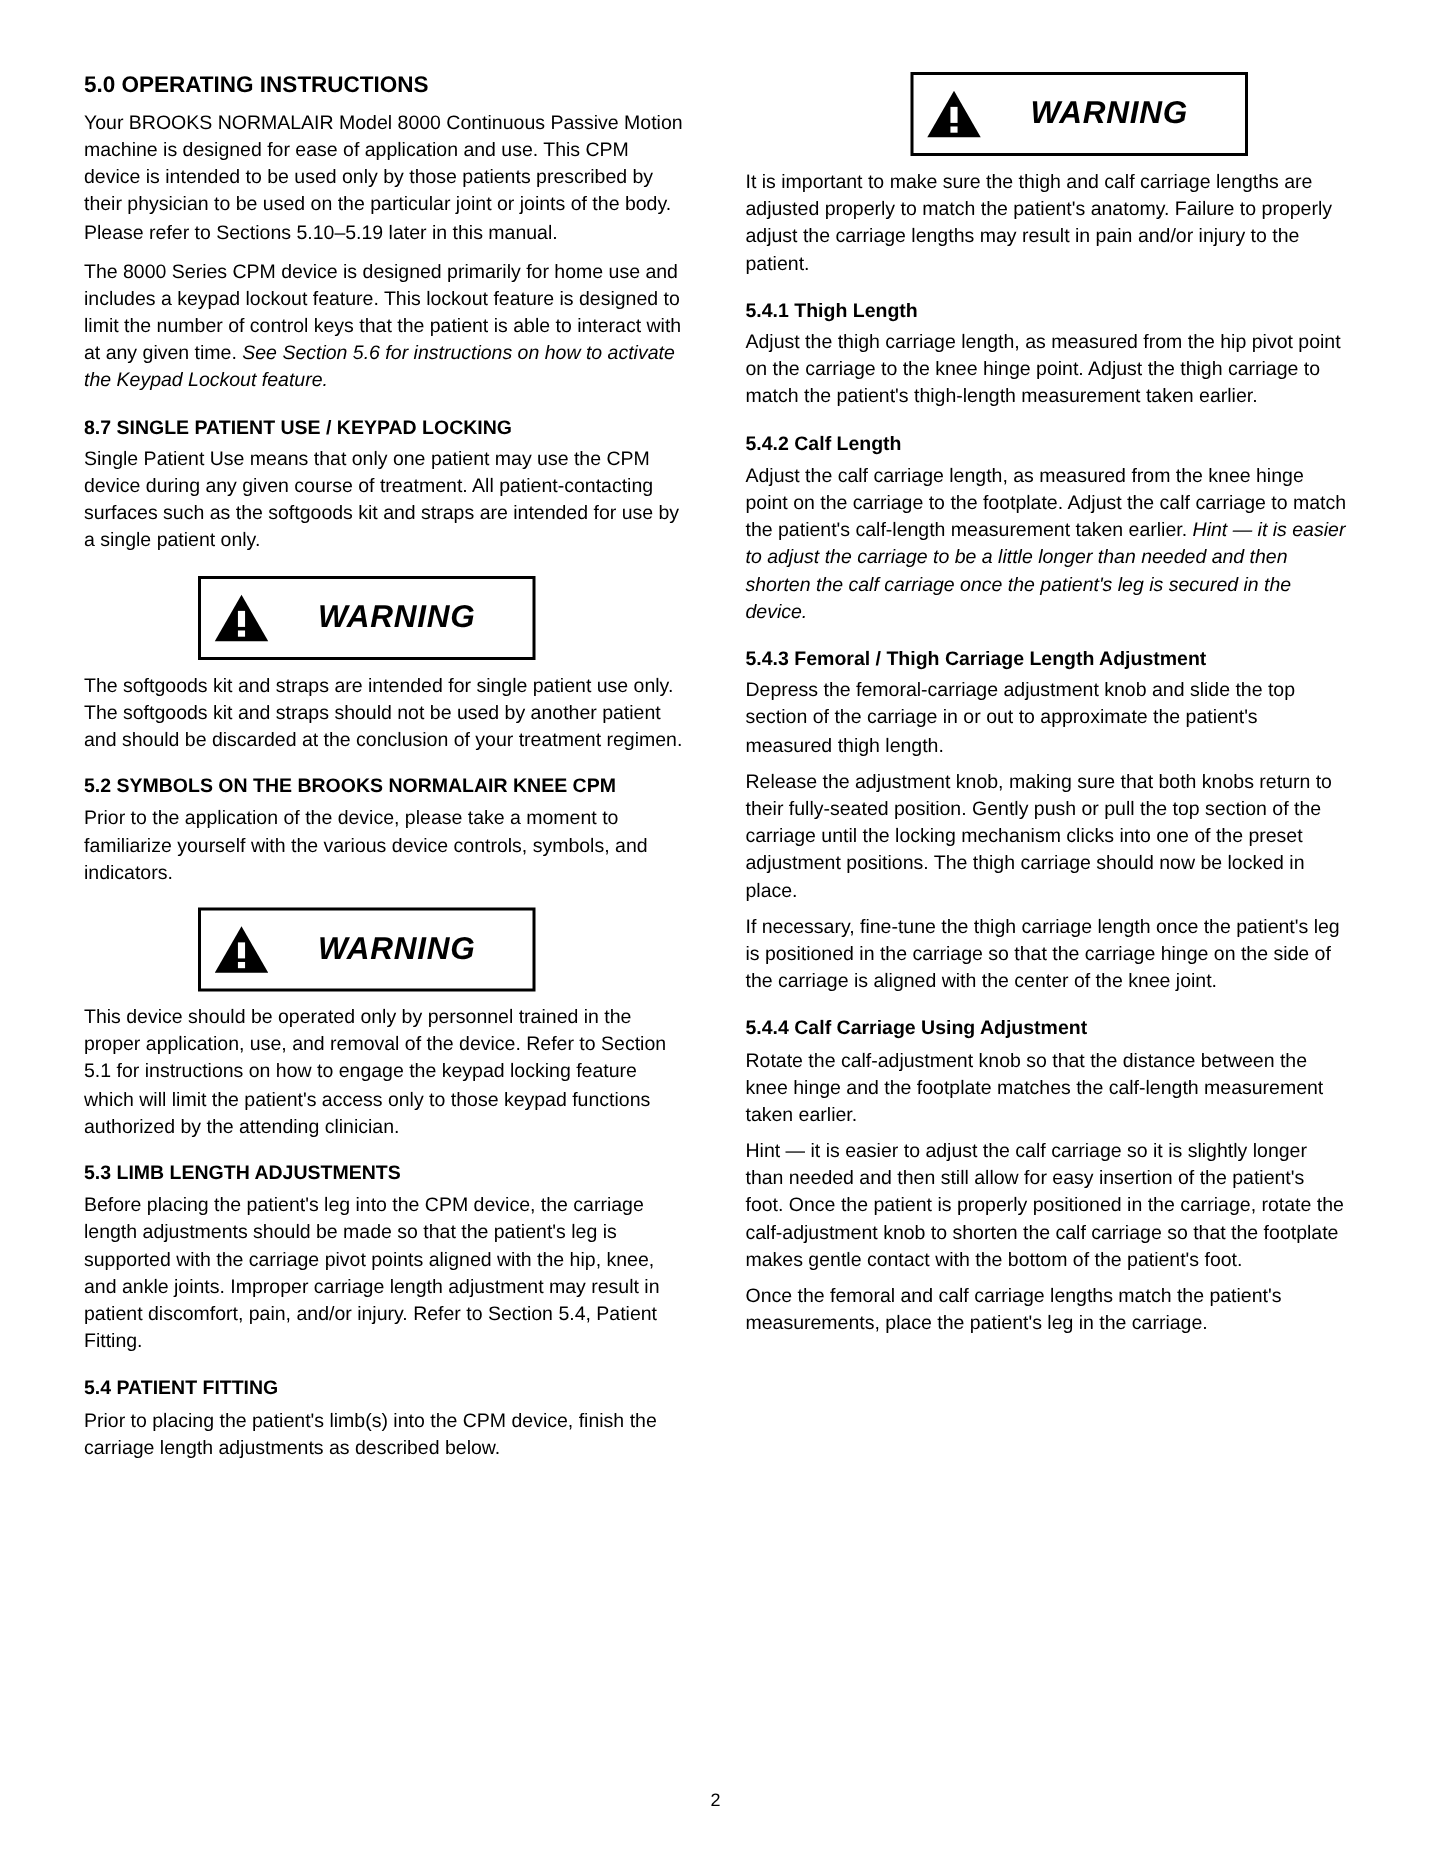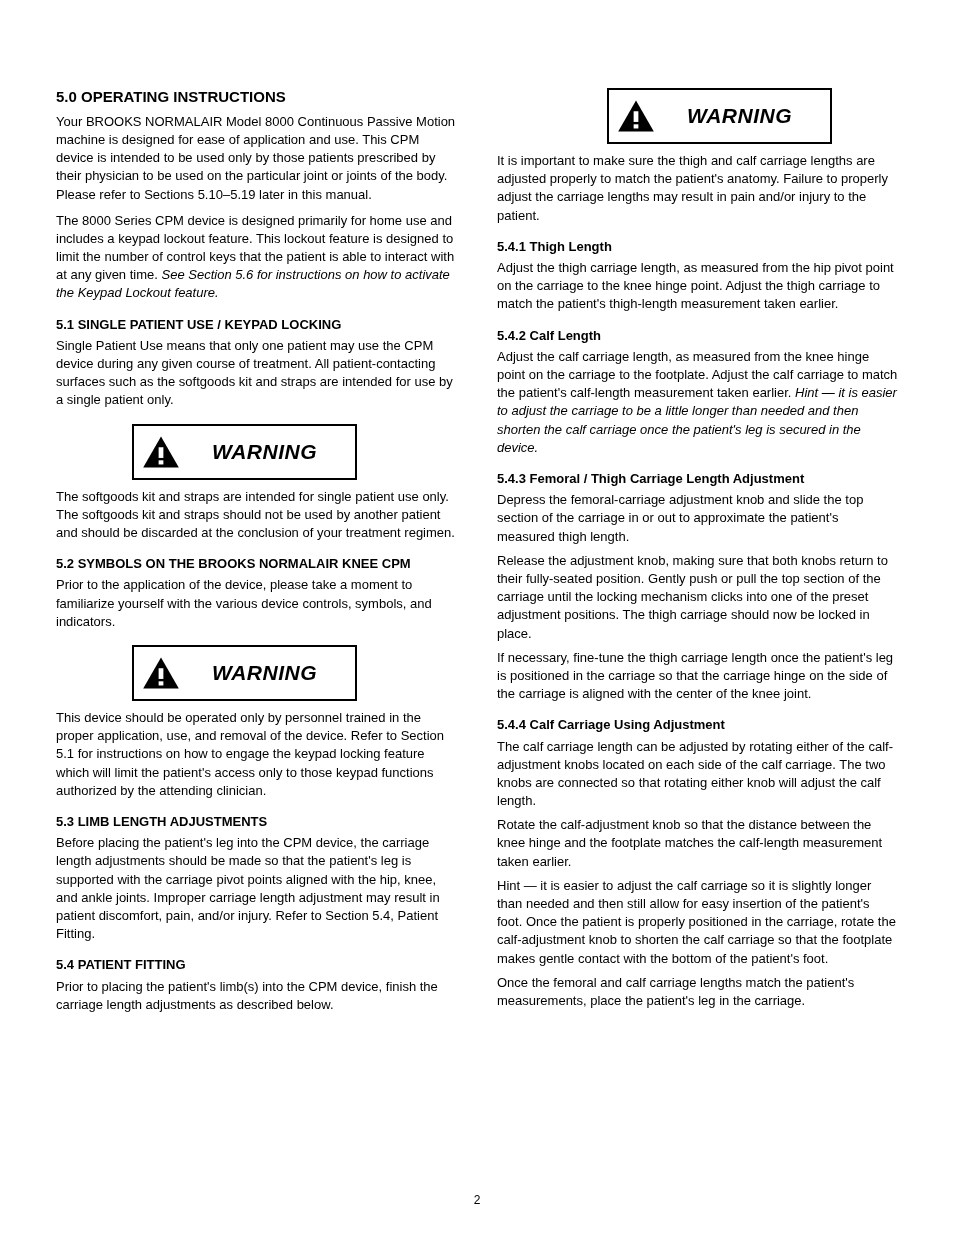--- a/index.html
+++ b/index.html
@@ -12,21 +12,20 @@
   .page {
     width: 954px;
     height: 1235px;
     position: relative;
     box-sizing: border-box;
     padding: 48px 56px 40px 56px;
   }
   .columns {
     display: flex;
     gap: 40px;
-    margin-top: 40px;
   }
   .col {
     flex: 1 1 0;
     min-width: 0;
   }
   .section-title {
     font-weight: bold;
     font-size: 15px;
     margin: 0 0 6px 0;
     line-height: 1.25;
@@ -86,21 +85,21 @@
     <div class="col col-left">
       <h1 class="section-title">5.0 OPERATING INSTRUCTIONS</h1>
 
       <p class="body">Your BROOKS NORMALAIR Model 8000 Continuous Passive Motion machine is designed for ease of application and use.  This CPM device is intended to be used only by those patients prescribed by their physician to be used on the particular joint or joints of the body.  Please refer to Sections 5.10–5.19 later in this manual.</p>
 
       <p class="body">
         <span>The 8000 Series CPM device is designed primarily for home use and includes a keypad lockout feature.  This lockout feature is designed to limit the number of control keys that the patient is able to interact with at any given time.</span>
         <span class="italic">See Section 5.6 for instructions on how to activate the Keypad Lockout feature.</span>
       </p>
 
-      <h2 class="subsection-title">5.1 SINGLE PATIENT USE / KEYPAD LOCKING</h2>
+      <h2 class="subsection-title">8.7 SINGLE PATIENT USE / KEYPAD LOCKING</h2>
       <p class="body">Single Patient Use means that only one patient may use the CPM device during any given course of treatment.  All patient-contacting surfaces such as the softgoods kit and straps are intended for use by a single patient only.</p>
 
       <div class="warning-box">
         <svg class="icon" viewBox="0 0 64 56">
           <polygon points="32,2 62,54 2,54" fill="#000"></polygon>
           <rect x="28" y="20" width="8" height="18" fill="#fff"></rect>
           <rect x="28" y="42" width="8" height="7" fill="#fff"></rect>
         </svg>
         <span class="label">WARNING</span>
       </div>
@@ -146,21 +145,20 @@
         <span>Adjust the calf carriage length, as measured from the knee hinge point on the carriage to the footplate.  Adjust the calf carriage to match the patient's calf-length measurement taken earlier.</span>
         <span class="italic">Hint — it is easier to adjust the carriage to be a little longer than needed and then shorten the calf carriage once the patient's leg is secured in the device.</span>
       </p>
 
       <h2 class="subsection-title">5.4.3 Femoral / Thigh Carriage Length Adjustment</h2>
       <p class="body tight">Depress the femoral-carriage adjustment knob and slide the top section of the carriage in or out to approximate the patient's measured thigh length.</p>
       <p class="body tight">Release the adjustment knob, making sure that both knobs return to their fully-seated position.  Gently push or pull the top section of the carriage until the locking mechanism clicks into one of the preset adjustment positions.  The thigh carriage should now be locked in place.</p>
       <p class="body">If necessary, fine-tune the thigh carriage length once the patient's leg is positioned in the carriage so that the carriage hinge on the side of the carriage is aligned with the center of the knee joint.</p>
 
       <h2 class="subsection-title">5.4.4 Calf Carriage Using Adjustment</h2>
-      <p class="body tight">The calf carriage length can be adjusted by rotating either of the calf-adjustment knobs located on each side of the calf carriage.  The two knobs are connected so that rotating either knob will adjust the calf length.</p>
       <p class="body tight">Rotate the calf-adjustment knob so that the distance between the knee hinge and the footplate matches the calf-length measurement taken earlier.</p>
       <p class="body tight">Hint — it is easier to adjust the calf carriage so it is slightly longer than needed and then still allow for easy insertion of the patient's foot.  Once the patient is properly positioned in the carriage, rotate the calf-adjustment knob to shorten the calf carriage so that the footplate makes gentle contact with the bottom of the patient's foot.</p>
       <p class="body">Once the femoral and calf carriage lengths match the patient's measurements, place the patient's leg in the carriage.</p>
     </div>
 
   </div>
 
   <div class="page-number">2</div>
 </div>
 

